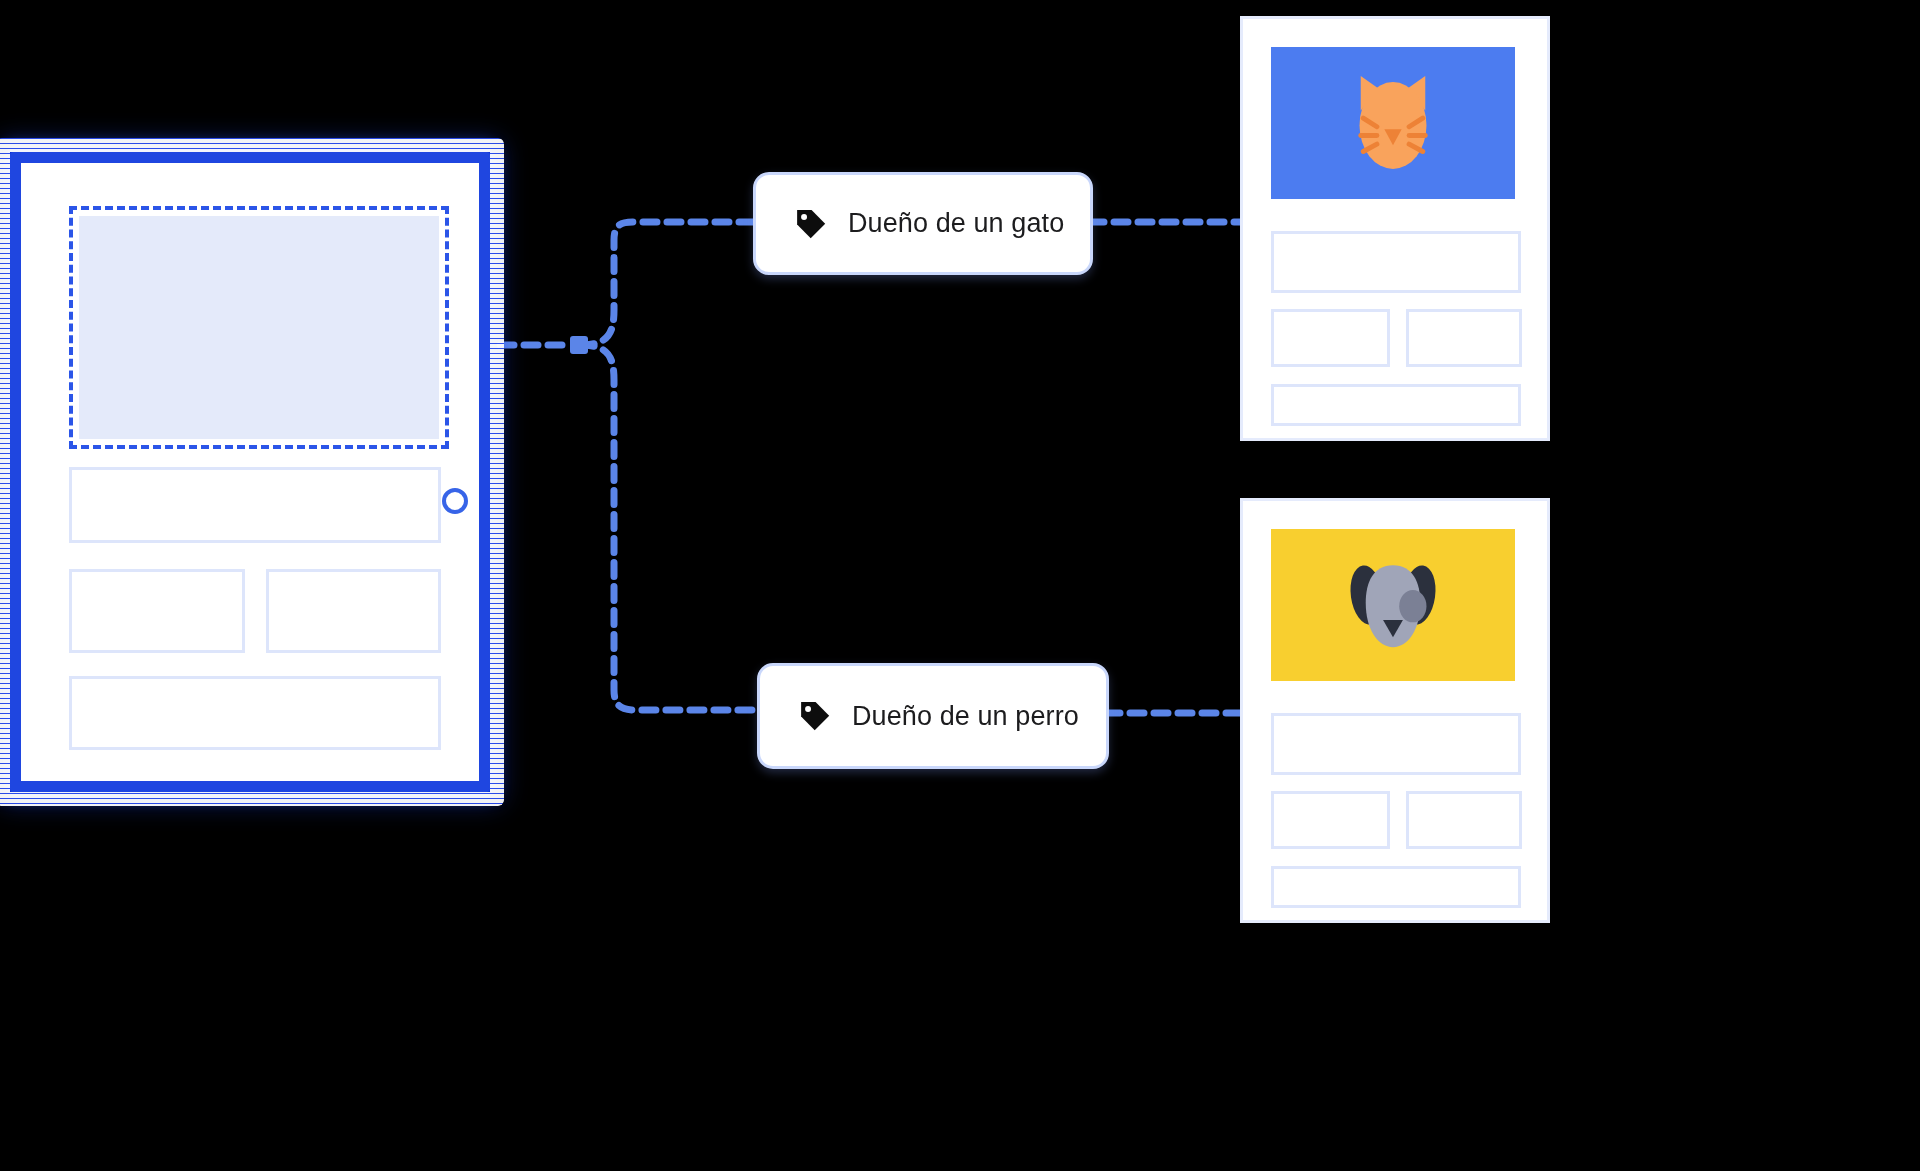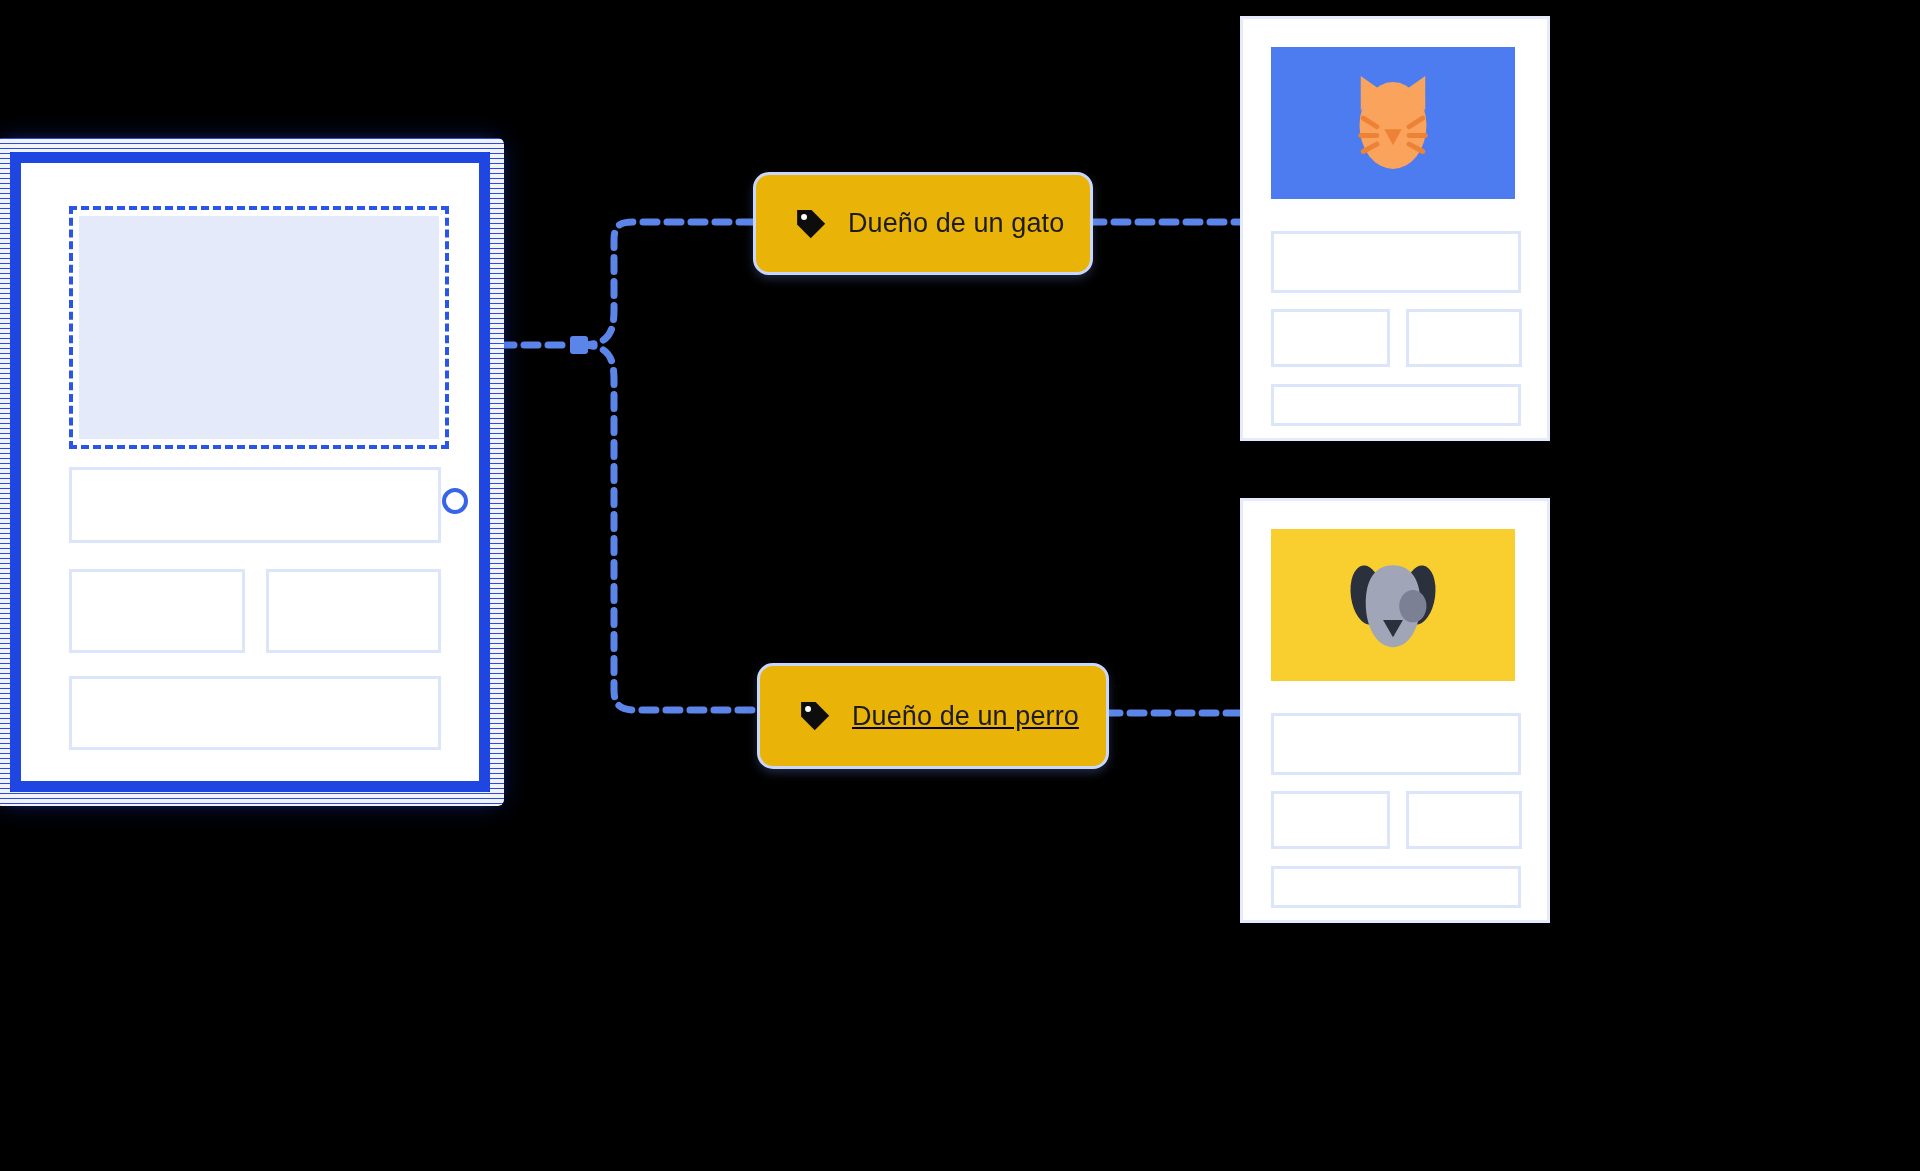--- a/index.html
+++ b/index.html
@@ -61,26 +61,26 @@
   .wb-row3{left:48px;top:513px;width:366px;height:68px;}
 
   
   .handle{
     position:absolute;left:432px;top:336px;width:18px;height:18px;
     border:4px solid #3764e8;border-radius:50%;background:#ffffff;
   }
 
   
   .tag-chip{
-    position:absolute;background:#eab308;border:3px solid #c9d7fb;
+    position:absolute;background:#ffffff;border:3px solid #c9d7fb;
     border-radius:16px;display:flex;align-items:center;
     box-shadow:0 4px 10px rgba(120,145,230,.28);
   }
   .tag-gato{left:753px;top:172px;width:334px;height:97px;}
-  .tag-perro{left:757px;top:663px;width:346px;height:100px;text-decoration:underline;}
+  .tag-perro{left:757px;top:663px;width:346px;height:100px;}
   .tag-icon{margin-left:38px;width:34px;height:34px;flex:0 0 auto;}
   .tag-label{
     margin-left:20px;font-size:27px;color:#1c1c1e;letter-spacing:.1px;
     white-space:nowrap;
   }
 
   
   .result-card{
     position:absolute;background:#ffffff;border:3px solid #e5ebfc;
   }

